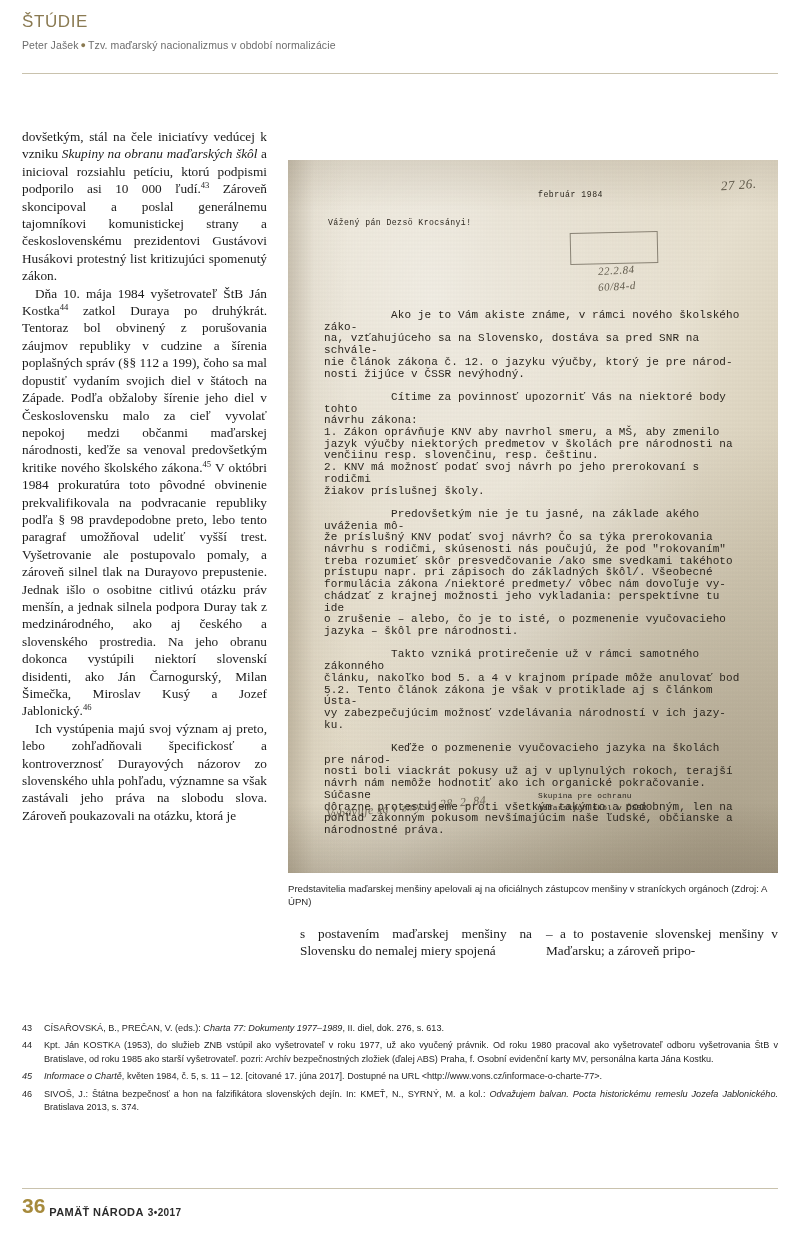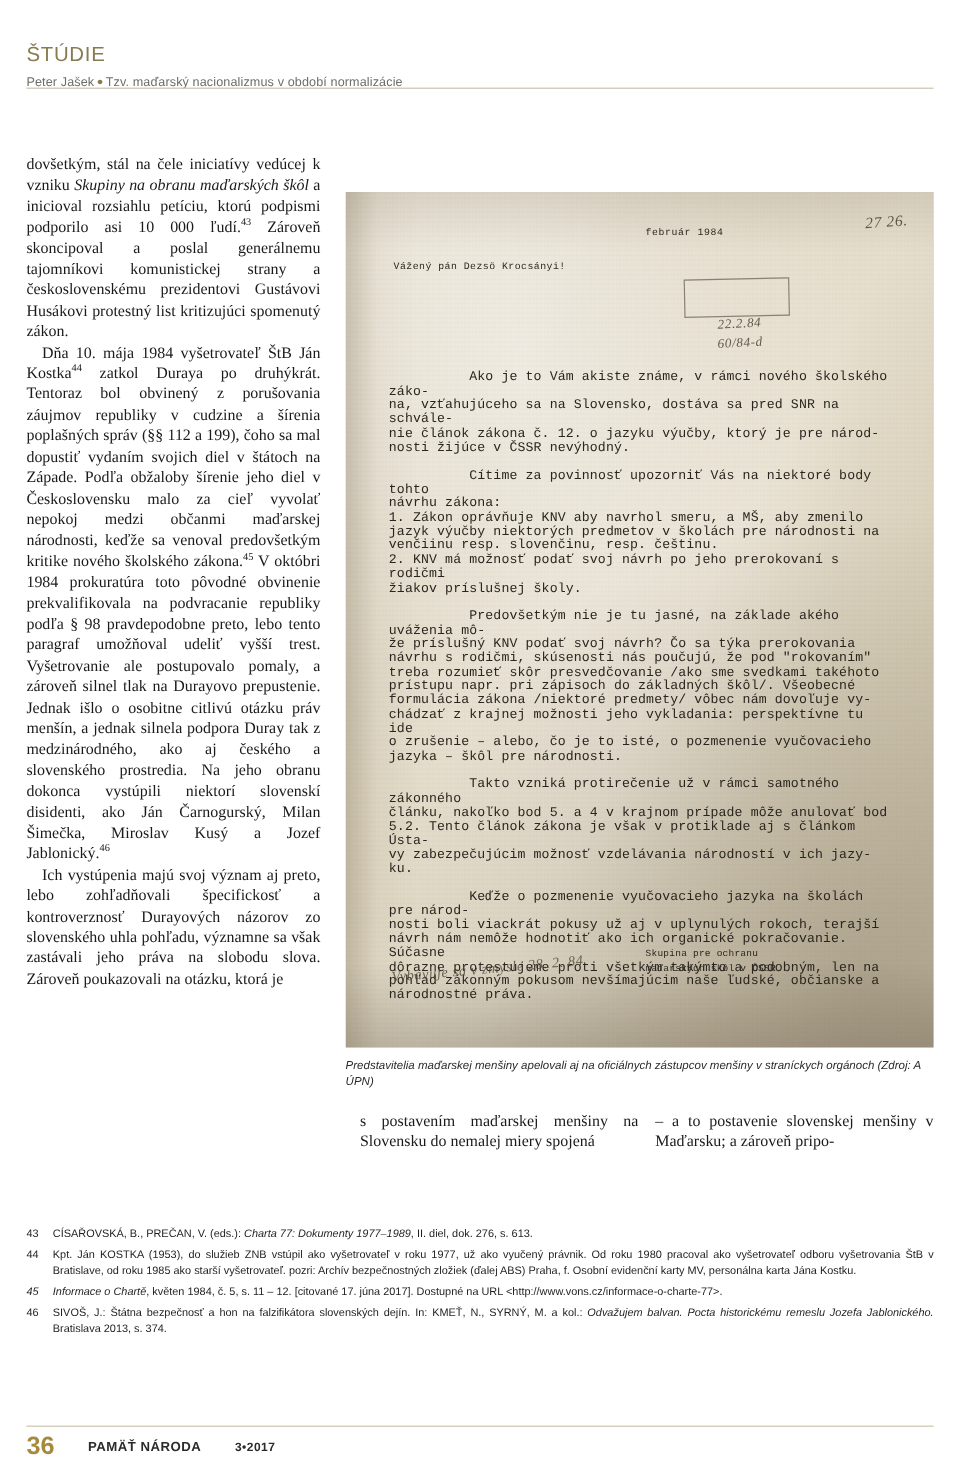--- a/index.html
+++ b/index.html
@@ -20,21 +20,21 @@
     position: absolute;
     inset: 0;
     width: 800px;
     height: 1237px;
   }
 
   
   .header {
     position: absolute;
     left: 22px;
-    top: 36px;
+    top: 12px;
     width: 756px;
   }
   .header-title {
     font-family: "Liberation Sans", sans-serif;
     font-size: 17px;
     letter-spacing: 0.6px;
     color: #8a7a52;
     font-weight: 400;
   }
   .header-sub {
@@ -204,21 +204,20 @@
     transform: rotate(-5deg);
     opacity: 0.7;
   }
   .caption {
     width: 490px;
     margin-top: 9px;
     font-family: "Liberation Sans", sans-serif;
     font-size: 9.6px;
     line-height: 13.2px;
     color: #2b2b2b;
-    font-style: italic;
   }
 
   
   .bottom-col-a {
     position: absolute;
     left: 300px;
     top: 925px;
     width: 232px;
     font-size: 13.3px;
     line-height: 17.4px;
@@ -266,22 +265,22 @@
     top: 1188px;
     width: 756px;
     height: 1px;
     background: #c9c2ad;
   }
   .footer {
     position: absolute;
     left: 22px;
     top: 1194px;
     display: flex;
-    align-items: center;
-    gap: 28px;
+    align-items: flex-end;
+    gap: 4px;
   }
   .page-num {
     font-family: "Liberation Sans", sans-serif;
     font-size: 21px;
     font-weight: 700;
     color: #a68a3c;
   }
   .footer-title {
     font-family: "Liberation Sans", sans-serif;
     font-size: 11px;

